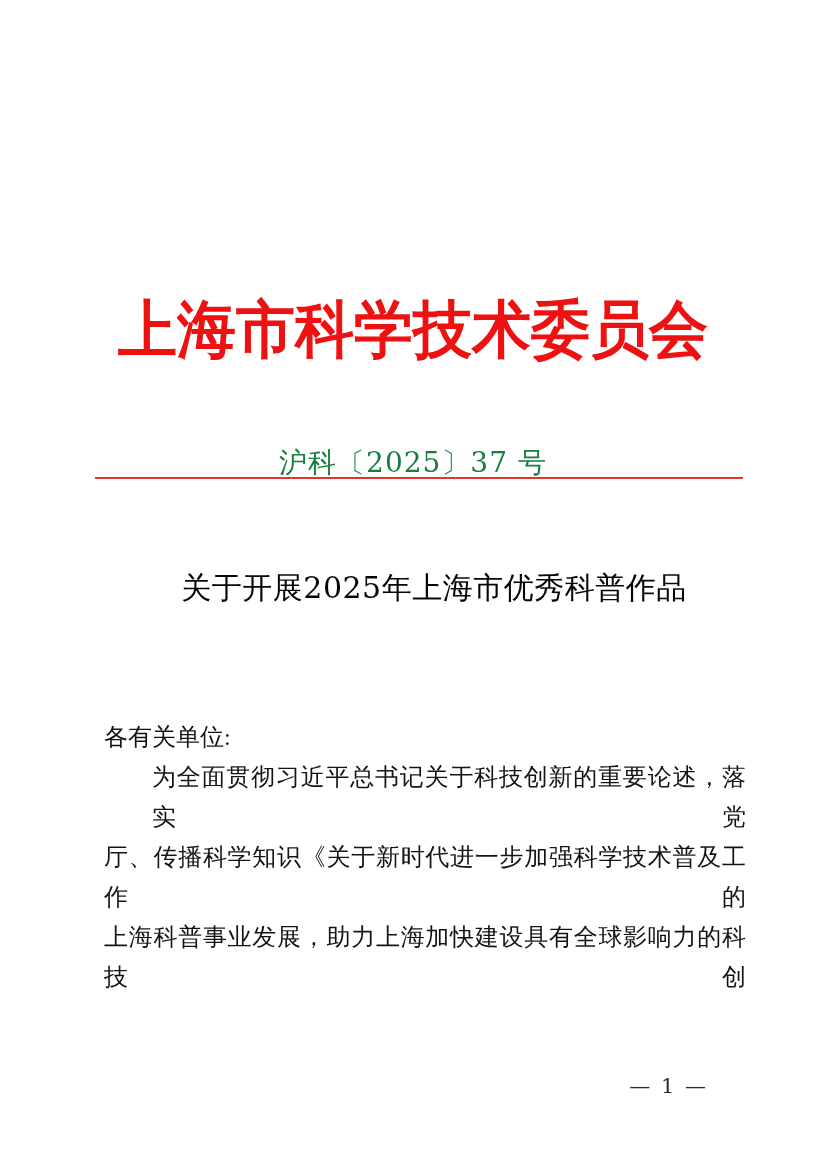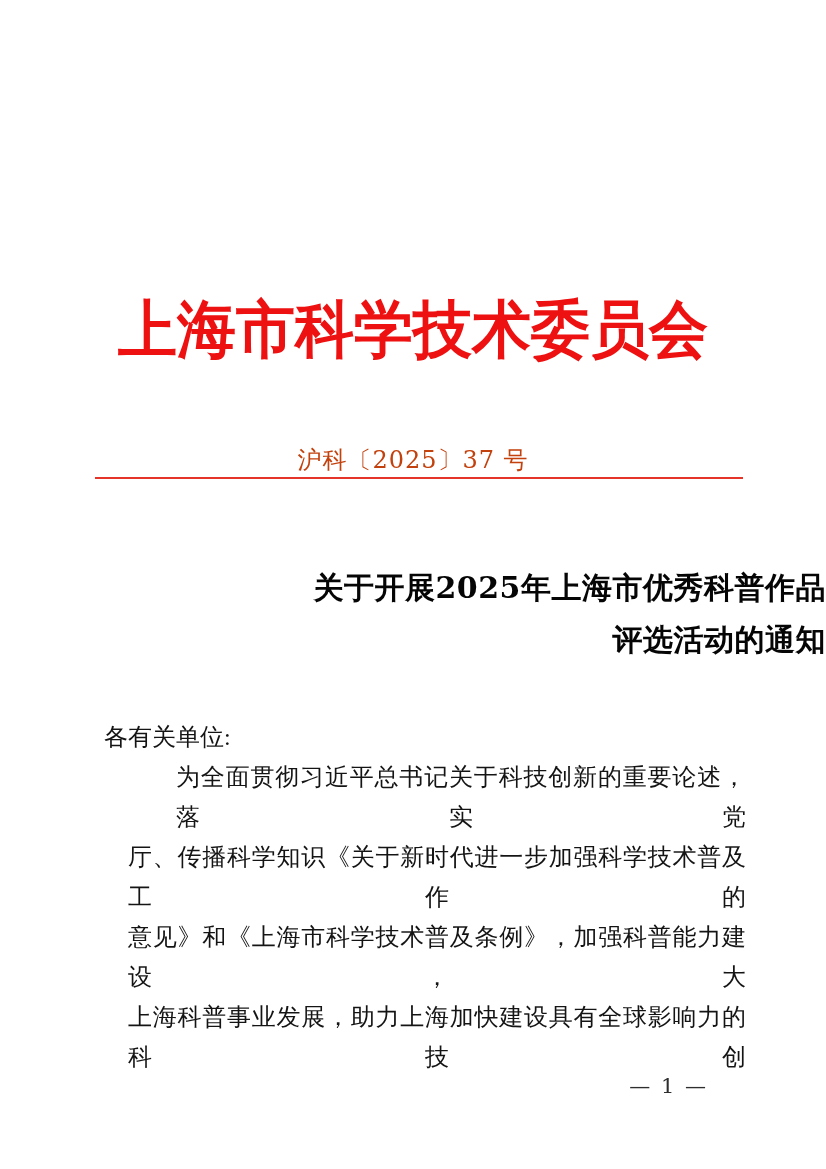--- a/index.html
+++ b/index.html
@@ -30,62 +30,61 @@
     color: var(--header_red, #ee1111);
     transform: scaleY(1.06);
     transform-origin: center top;
   }
   .doc-number {
     position: absolute;
     top: 446px;
     left: 0;
     right: 0;
     text-align: center;
-    font-size: 24px;
+    font-size: 28px;
     line-height: 1.2;
     letter-spacing: 1px;
-    color: #c2410c;
+    color: #15803d;
   }
   .red-divider {
     position: absolute;
     top: 477px;
     left: 95px;
     width: 648px;
     height: 2px;
     background: var(--divider_red, #e5342a);
   }
   .notice-title {
     position: absolute;
     top: 562px;
     left: 0;
     right: 0;
-    text-align: right;
+    text-align: center;
     font-size: 30px;
     line-height: 52px;
-    font-weight: bold;
+    font-weight: normal;
     color: #050505;
     letter-spacing: 0.5px;
     padding-left: 42px;
   }
   .body-text {
     position: absolute;
     top: 717px;
     left: 104px;
     width: 642px;
     font-size: 24px;
     line-height: 40px;
     color: #141414;
   }
   .body-line {
     text-align: justify;
     font-family: Liberation Serif, serif;
   }
   .body-line.justify-full {
     text-align-last: justify;
-    margin-left: 24px;
     -moz-text-align-last: justify;
   }
   .body-line.indent {
     padding-left: 48px;
   }
   .page-number {
     position: absolute;
     top: 1074px;
     right: 118px;
     font-size: 21px;
@@ -100,27 +99,25 @@
 <div class="page">
 
   <h1 class="letterhead-title">上海市科学技术委员会</h1>
 
   <div class="doc-number">沪科〔2025〕37 号</div>
 
   <div class="red-divider"></div>
 
   <div class="notice-title">
     <div>关于开展2025年上海市优秀科普作品</div>
-    <div>评选活动的通知</div>
   </div>
 
   <div class="body-text">
     <div class="body-line">各有关单位:</div>
     <div class="body-line indent justify-full">为全面贯彻习近平总书记关于科技创新的重要论述，落实党</div>
     <div class="body-line justify-full">厅、传播科学知识《关于新时代进一步加强科学技术普及工作的</div>
-    <div class="body-line justify-full">意见》和《上海市科学技术普及条例》，加强科普能力建设，大</div>
     <div class="body-line justify-full">上海科普事业发展，助力上海加快建设具有全球影响力的科技创</div>
 
   </div>
 
   <div class="page-number">— 1 —</div>
 
 </div>
 
 </body></html>

